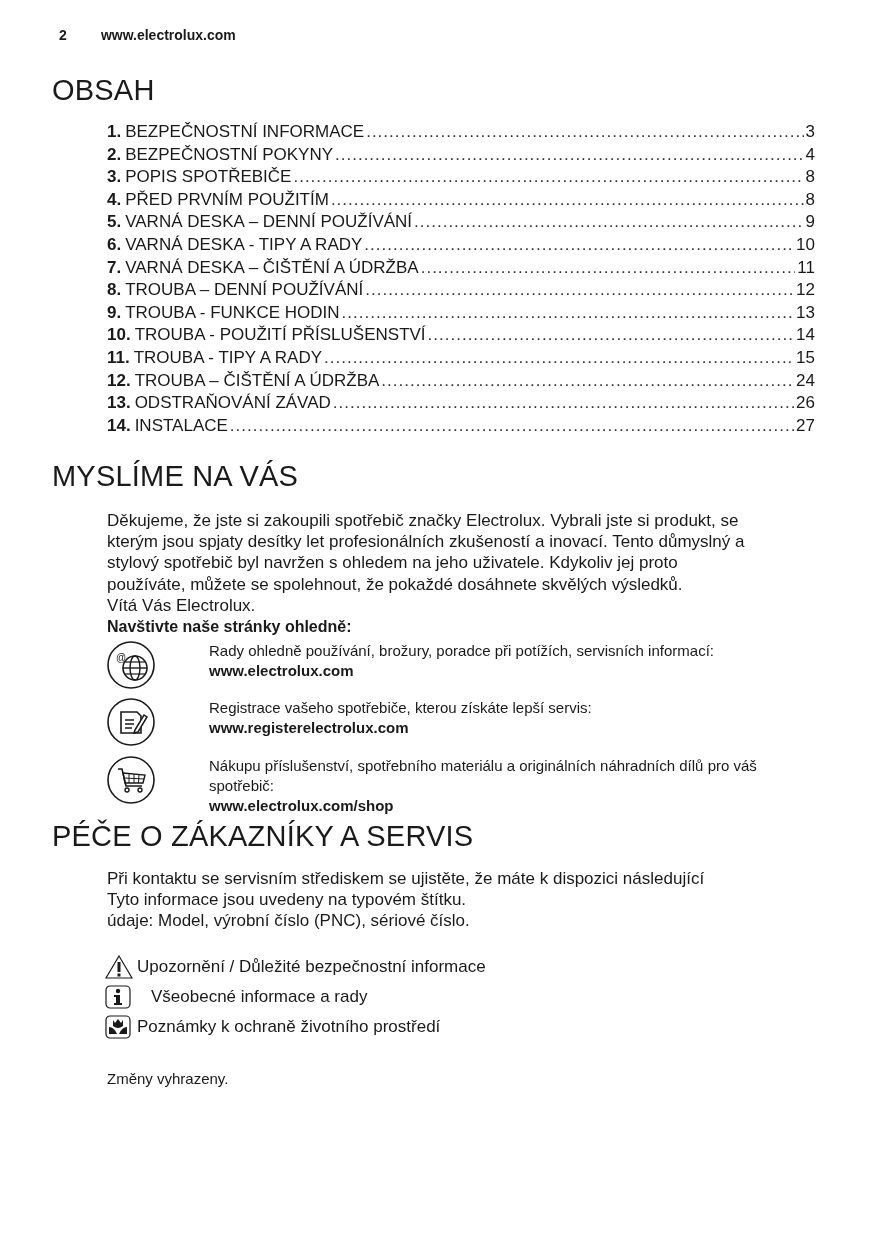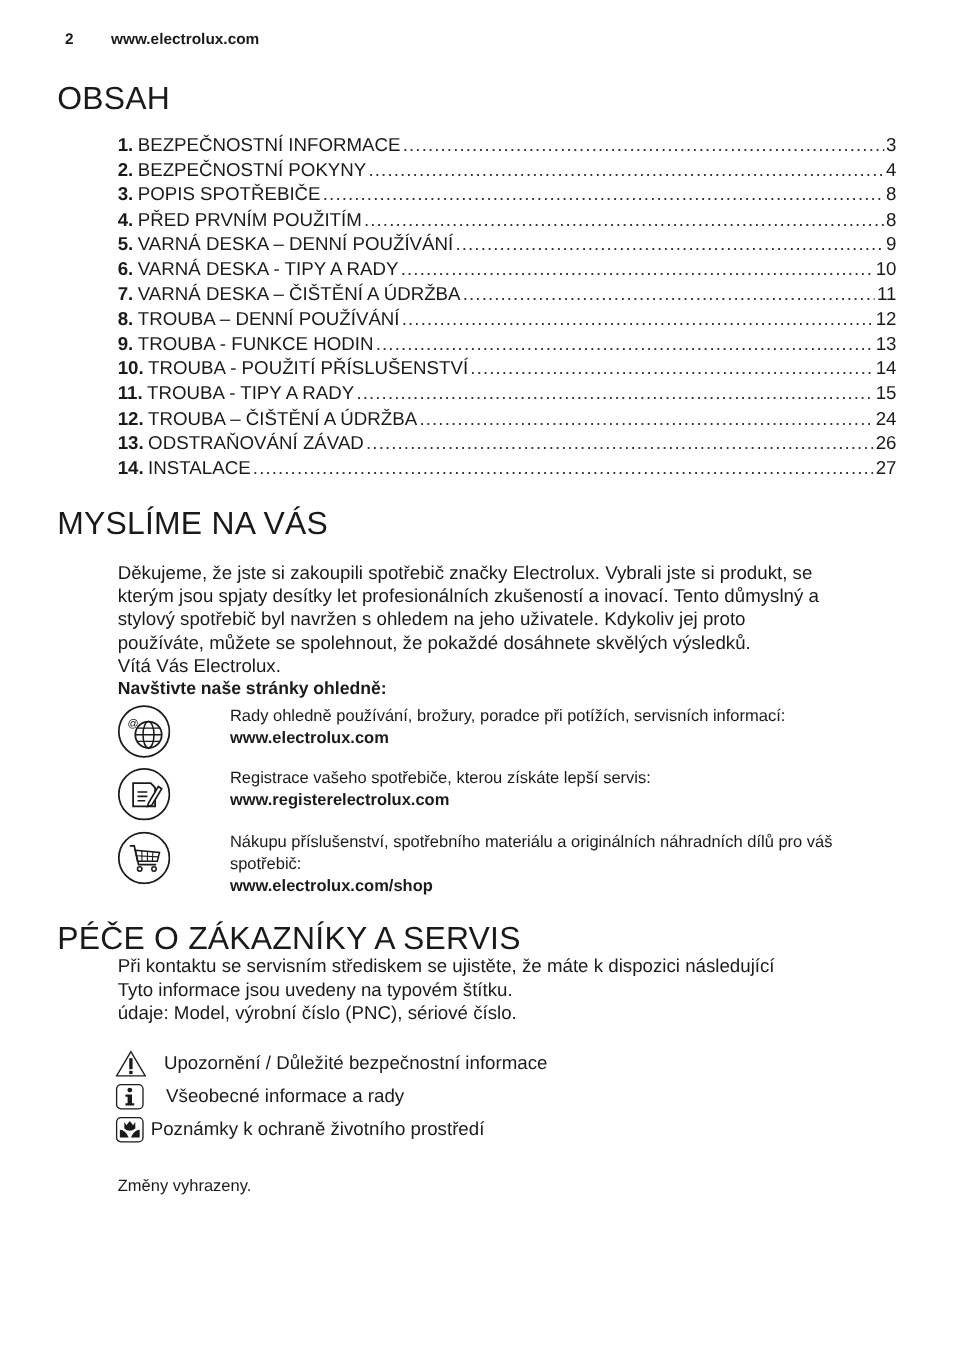--- a/index.html
+++ b/index.html
@@ -177,29 +177,29 @@
     <line x1="17" y1="22" x2="37" y2="23" stroke="#1a1a1a" stroke-width="1"></line>
     <circle cx="20" cy="34" r="2" fill="none" stroke="#1a1a1a" stroke-width="1.4"></circle>
     <circle cx="33" cy="34" r="2" fill="none" stroke="#1a1a1a" stroke-width="1.4"></circle>
   </svg>
   <div class="site-text">
     <div>Nákupu příslušenství, spotřebního materiálu a originálních náhradních dílů pro váš spotřebič:</div>
     <div class="url">www.electrolux.com/shop</div>
   </div>
 </div>
 
-<h1 class="h1" style="top:820px;margin-top:18px;">PÉČE O ZÁKAZNÍKY A SERVIS</h1>
+<h1 class="h1" style="top:820px;">PÉČE O ZÁKAZNÍKY A SERVIS</h1>
 
 <div class="para" style="top:868px;">
   <div>Při kontaktu se servisním střediskem se ujistěte, že máte k dispozici následující</div>
   <div>Tyto informace jsou uvedeny na typovém štítku.</div>
   <div>údaje: Model, výrobní číslo (PNC), sériové číslo.</div>
 </div>
 
-<div class="legend-row" style="top:955px;gap:12px;">
+<div class="legend-row" style="top:955px;">
   <svg class="ico" viewBox="0 0 28 24">
     <path d="M14 1 L27 23 L1 23 Z" fill="none" stroke="#1a1a1a" stroke-width="1.2"></path>
     <rect x="12.5" y="7" width="3" height="10" fill="#1a1a1a"></rect>
     <rect x="12.5" y="18.5" width="3" height="3" fill="#1a1a1a"></rect>
   </svg>
   <span>Upozornění / Důležité bezpečnostní informace</span>
 </div>
 
 <div class="legend-row" style="top:985px;gap:14px;">
   <svg class="ico" viewBox="0 0 28 24">

